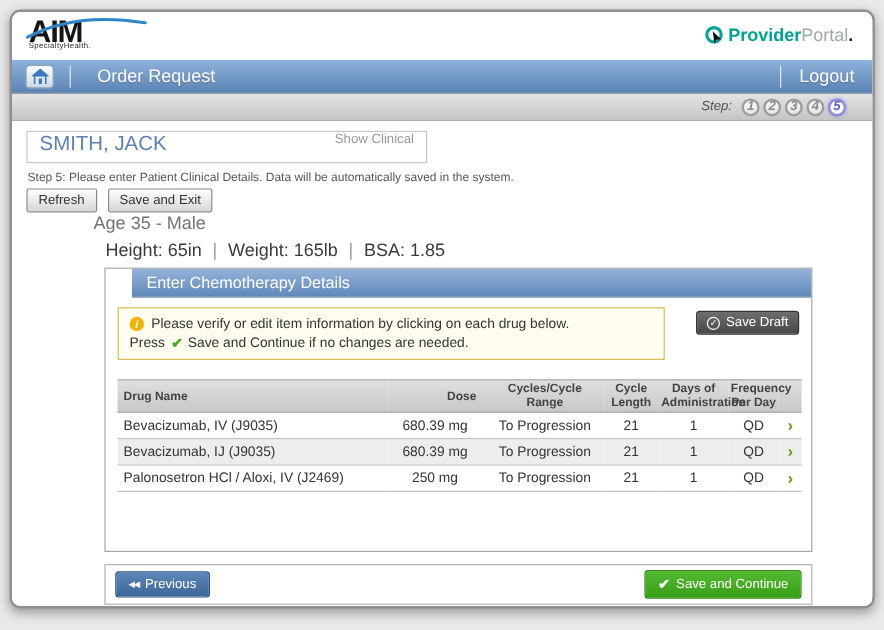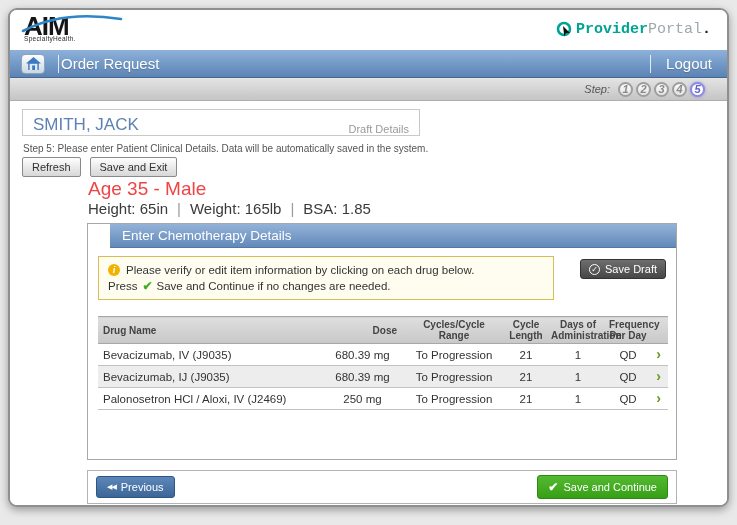--- a/index.html
+++ b/index.html
@@ -15,71 +15,71 @@
     background:#fff; border:2px solid #8f8f8f; border-radius:9px;
     box-shadow:0 3px 9px rgba(0,0,0,.35);
     overflow:hidden;
   }
   
   .app-header { height:40px; background:#fff; position:relative; }
   .aim-logo { position:absolute; left:14px; top:5px; width:100px; }
   .aim-text { font-size:26px; font-weight:900; color:#151515; letter-spacing:-1px; line-height:22px; position:relative; z-index:1; }
   .aim-swoosh { position:absolute; left:-3px; top:-3px; z-index:2; pointer-events:none; }
   .aim-sub { font-size:6.5px; color:#2a2a2a; letter-spacing:.3px; margin-top:-2px; position:relative; z-index:3; }
-  .pp-logo { position:absolute; right:16px; top:11px; display:flex; align-items:center; font-size:15px; line-height:16px;font-family:Liberation Mono, monospace; }
+  .pp-logo { position:absolute; right:16px; top:11px; display:flex; align-items:center; font-size:15px; line-height:16px; }
   .pp-icon { margin-right:3px; display:inline-flex; }
   .pp-provider { color:#00a591; font-weight:bold; }
   .pp-portal { color:#9fa8ac; }
   .pp-dot { color:#1a1a1a; font-weight:bold; }
   
   .nav {
     height:28px; display:flex; align-items:center; position:relative;
     background:linear-gradient(#8db1da,#5b83b4);
     border-top:1px solid #7b9d86f; border-bottom:1px solid #46688f;
   }
   .home-btn {
     width:24px; height:20px; margin-left:11px; border-radius:4px;
     background:linear-gradient(#fdfefe,#ccd7e2); border:1px solid #8ba3bc;
     display:flex; align-items:center; justify-content:center; cursor:pointer;
   }
   .nav-divider { width:1px; height:18px; background:rgba(255,255,255,.8); margin-left:13px; }
-  .nav-title { color:#fff; font-size:15px; margin-left:2px; text-shadow:0 1px 1px rgba(0,0,0,.2); }
+  .nav-title { color:#fff; font-size:15px; margin-left:22px; text-shadow:0 1px 1px rgba(0,0,0,.2); }
   .nav-right { margin-left:auto; display:flex; align-items:center; height:100%; }
   .logout { color:#fff; font-size:15px; margin:0 15px; cursor:pointer; text-shadow:0 1px 1px rgba(0,0,0,.2); }
   
   .step-strip {
     height:23px; display:flex; align-items:center; justify-content:flex-end;
     background:linear-gradient(#e4e4e4,#c5c5c5); border-bottom:1px solid #aeaeae;
     padding-right:22px;
     font-style:italic;
   }
   .step-label { font-size:11px; color:#555; margin-right:5px; }
   .step-circle {
     width:15px; height:15px; border-radius:50%;
     border:2px solid #9e9e9e; background:linear-gradient(#fcfcfc,#e3e3e3);
     color:#8a8a8a; font-size:11px; font-weight:bold;
     display:flex; align-items:center; justify-content:center; margin-left:3px;
   }
   .step-circle.active { border-color:#8c8cdf; color:#6060d0; background:#fdfdff; box-shadow:0 0 3px rgba(120,120,220,.7); }
   
   .content { position:relative; height:404px; background:#fff; }
   .patient-box {
-    position:absolute; left:12px; top:8px; width:398px; height:27px;
-    border:1px solid #c9c9c9; background:#fff; display:flex; align-items:flex-end;
+    position:absolute; left:12px; top:8px; width:334px; height:27px;
+    border:1px solid #c9c9c9; background:#fff; display:flex; align-items:flex-start;
   }
   .patient-name { color:#5e81b4; font-size:17px; margin-left:10px; }
   .show-details { margin-left:auto; margin-right:10px; color:#9a9a9a; font-size:11px; cursor:pointer; }
   .step-note { position:absolute; left:13px; top:42px; font-size:10px; color:#555; }
   .btn-row { position:absolute; left:12px; top:56px; display:flex; }
   .win-btn {
     font-size:11px; color:#333; background:linear-gradient(#fefefe,#d7d7d7);
     border:1px solid #8a8a8a; border-radius:2px; padding:3px 9px; margin-right:9px;
     cursor:pointer;
   }
-  .age-line { position:absolute; left:78px; top:77px; font-size:19px; color:#ef4444; }
+  .age-line { position:absolute; left:68px; top:77px; font-size:15px; color:#737373; }
   .stats-line { position:absolute; left:78px; top:99px; font-size:15px; color:#3a3a3a; }
   .stat-sep { color:#9a9a9a; margin:0 9px; }
   
   .panel {
     position:absolute; left:77px; top:122px; width:590px; height:237px;
     border:1px solid #a8a8a8; background:#fff;
   }
   .panel-header {
     height:24px; display:flex; align-items:center;
     background:linear-gradient(#93b2d8,#6289ba);
@@ -197,21 +197,21 @@
     <div class="step-circle">2</div>
     <div class="step-circle">3</div>
     <div class="step-circle">4</div>
     <div class="step-circle active">5</div>
   </div>
 
   <div class="content">
 
     <div class="patient-box">
       <span class="patient-name">SMITH, JACK</span>
-      <span class="show-details">Draft Details</span>
+      <span class="show-details">Show Clinical</span>
     </div>
 
     <div class="step-note">Step 5: Please enter Patient Clinical Details. Data will be automatically saved in the system.</div>
 
     <div class="btn-row">
       <button class="win-btn">Refresh</button>
       <button class="win-btn">Save and Exit</button>
     </div>
 
     <div class="age-line">Age 35 - Male</div>

